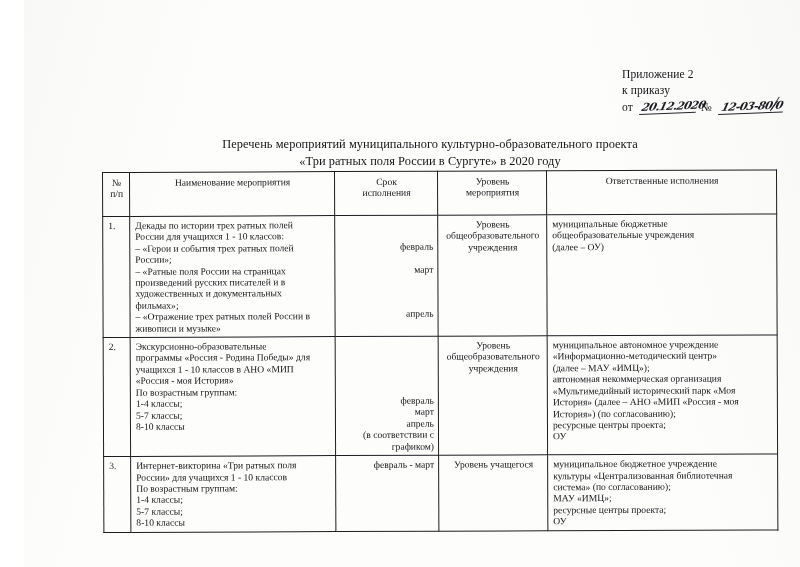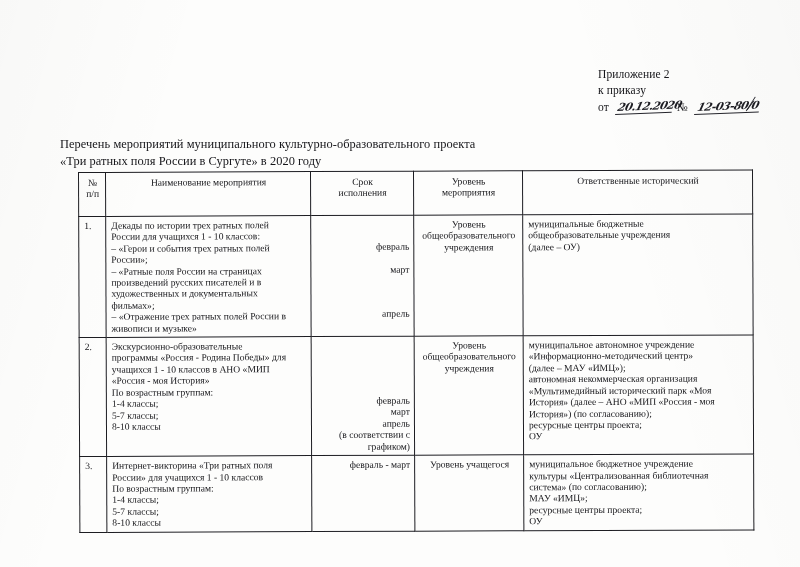--- a/index.html
+++ b/index.html
@@ -17,20 +17,21 @@
   }
 
   
   .page {
     position: absolute;
     inset: 0;
     background:
       linear-gradient(105deg, rgba(0,0,0,0.018) 0%, rgba(0,0,0,0) 22%),
       linear-gradient(255deg, rgba(0,0,0,0.02) 0%, rgba(0,0,0,0) 26%),
       #fdfdfc;
+    margin-left: 24px;
   }
 
   
   .approval {
     position: absolute;
     left: 598px;
     top: 66px;
     width: 200px;
     font-size: 11.5px;
     line-height: 16px;
@@ -66,24 +67,24 @@
     bottom: -2px;
     width: 13px;
     height: 15px;
     border-left: 1.2px solid #23232a;
     transform: rotate(22deg);
   }
 
   
   .doc-title {
     position: absolute;
-    left: 60px;
+    left: 76px;
     top: 136px;
     width: 660px;
-    text-align: left;
+    text-align: center;
     font-size: 12.4px;
     line-height: 17px;
     letter-spacing: 0.05px;
   }
 
   
   .tbl-wrap {
     position: absolute;
     left: 78px;
     top: 172px;
@@ -166,21 +167,21 @@
           </th>
           <th>Наименование мероприятия</th>
           <th>
             <div>Срок</div>
             <div>исполнения</div>
           </th>
           <th>
             <div>Уровень</div>
             <div>мероприятия</div>
           </th>
-          <th>Ответственные исторический</th>
+          <th>Ответственные исполнения</th>
         </tr>
       </thead>
       <tbody>
 
         <tr>
           <td class="num">1.</td>
           <td>
             <div class="lines">
               <div>Декады по истории трех ратных полей</div>
               <div>России для учащихся 1 - 10 классов:</div>

